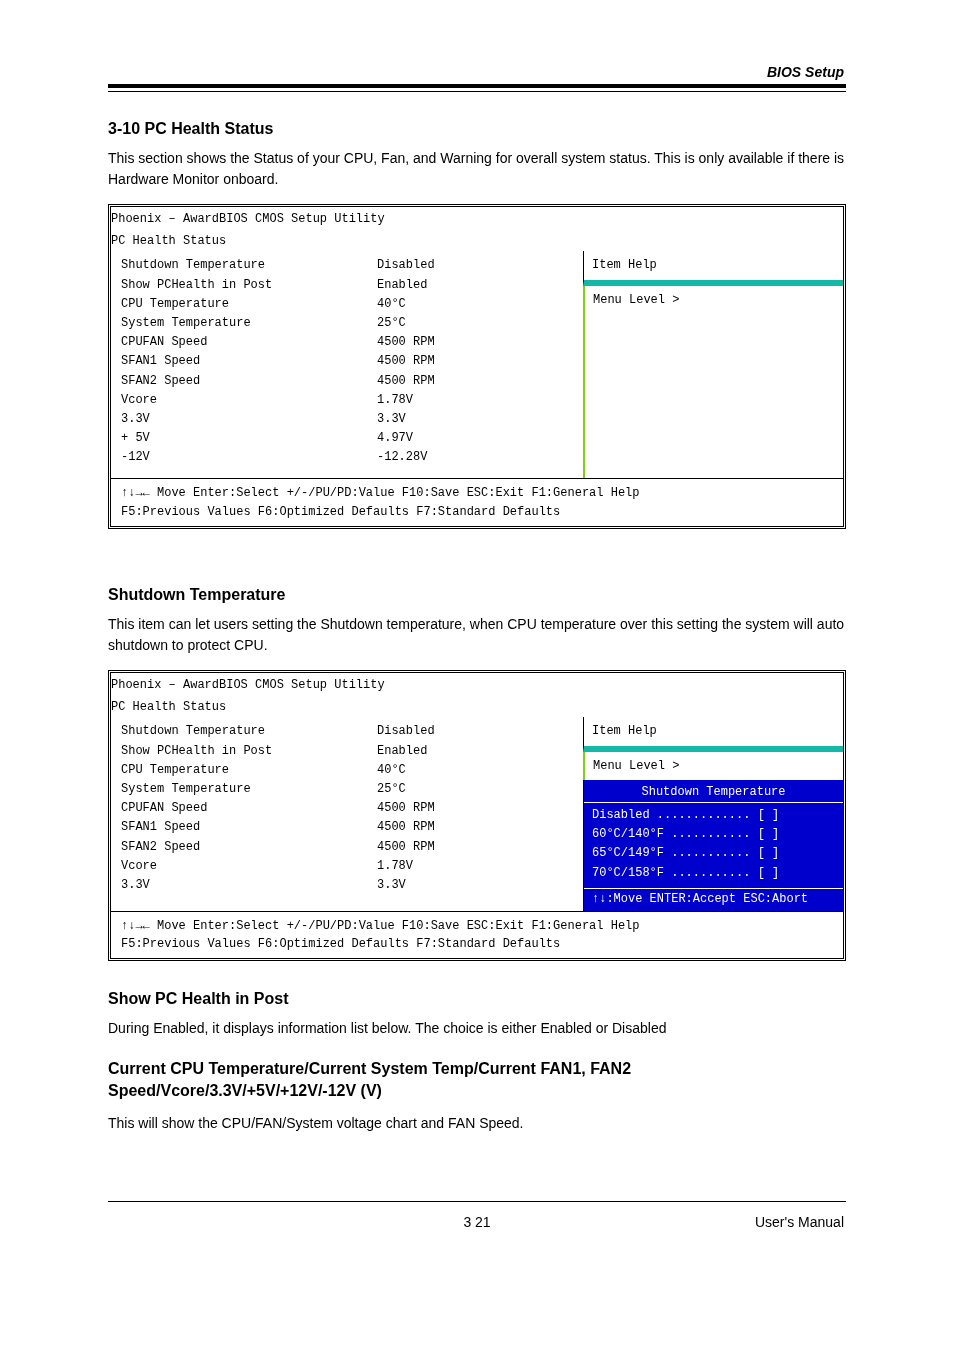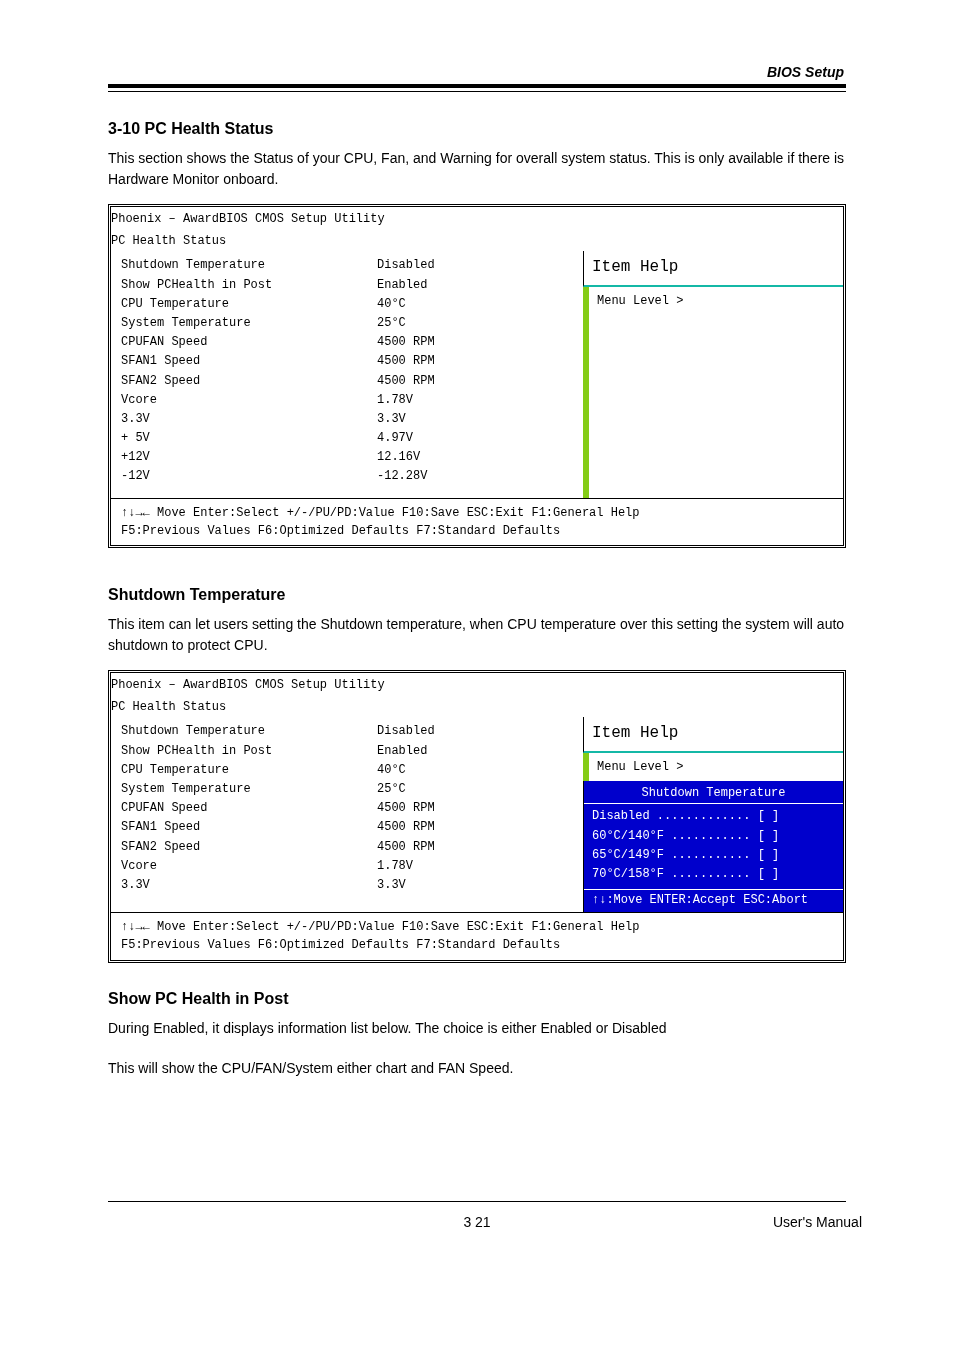--- a/index.html
+++ b/index.html
@@ -65,26 +65,26 @@
   .bios-grid {
     display: grid;
     grid-template-columns: 1fr 260px;
     border-bottom: 1px solid #000;
   }
   .bios-left {
     padding: 6px 10px 10px 10px;
   }
   .bios-right1 {
     border-left: 1px solid #000;
-    border-bottom: 2px solid #14b8a6;
+    border-bottom: 6px solid #14b8a6;
     padding: 6px 8px;
-    font-size: 16px;
+    font-size: 12px;
   }
   .bios-right2 {
-    border-left: 6px solid #84cc16;
+    border-left: 2px solid #84cc16;
     padding: 6px 8px;
   }
   .bios-right2-blue {
     border-left: 1px solid #000;
     background: #0000cc;
     color: #fff;
   }
   .popup-title {
     padding: 4px 8px 2px 8px;
     text-align: center;
@@ -120,21 +120,21 @@
   
   .footer-line {
     position: absolute;
     left: 108px;
     right: 108px;
     bottom: 148px;
     border-top: 1.5px solid #000;
   }
   .footer-right {
     position: absolute;
-    right: 92px;
+    right: 110px;
     bottom: 120px;
     font-family: Arial, sans-serif;
     font-size: 14px;
   }
   .footer-pg {
     position: absolute;
     bottom: 120px;
     width: 100%;
     text-align: center;
     font-family: Arial, sans-serif;
@@ -189,24 +189,20 @@
               <span class="label">Vcore</span>
               <span class="value">1.78V</span>
             </div>
             <div class="row">
               <span class="label">3.3V</span>
               <span class="value">3.3V</span>
             </div>
             <div class="row">
               <span class="label">+ 5V</span>
               <span class="value">4.97V</span>
-            </div>
-            <div class="row">
-              <span class="label">+12V</span>
-              <span class="value">12.16V</span>
             </div>
             <div class="row">
               <span class="label"> -12V</span>
               <span class="value">-12.28V</span>
             </div>
           </div>
       </div>
       <div style="display:flex;flex-direction:column">
         <div class="bios-right1">Item Help</div>
         <div class="bios-right2" style="flex:1">Menu Level  &gt;</div>
@@ -286,18 +282,19 @@
     <div class="bios-foot2">F5:Previous Values    F6:Optimized Defaults    F7:Standard Defaults</div>
   </div>
 </div>
 
 <div class="section" style="top:990px">
   <div class="section-title">Show PC Health in Post</div>
   <div class="section-sub">During Enabled, it displays information list below. The choice is either Enabled or Disabled</div>
 </div>
 
 <div class="section" style="top:1058px">
-  <div class="section-sub">This will show the CPU/FAN/System either chart and FAN Speed.</div>
+  <div class="section-title" style="line-height:1.4">Current CPU Temperature/Current System Temp/Current FAN1, FAN2 Speed/Vcore/3.3V/+5V/+12V/-12V (V)</div>
+  <div class="section-sub">This will show the CPU/FAN/System voltage chart and FAN Speed.</div>
 </div>
 
 <div class="footer-line"></div>
 <div class="footer-right">User's Manual</div>
 <div class="footer-pg">3   21</div>
 
 </body></html>

